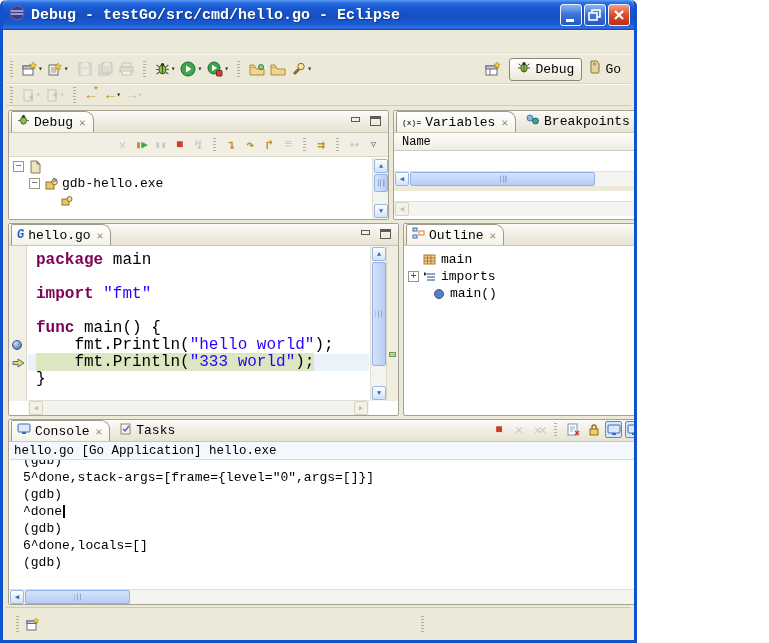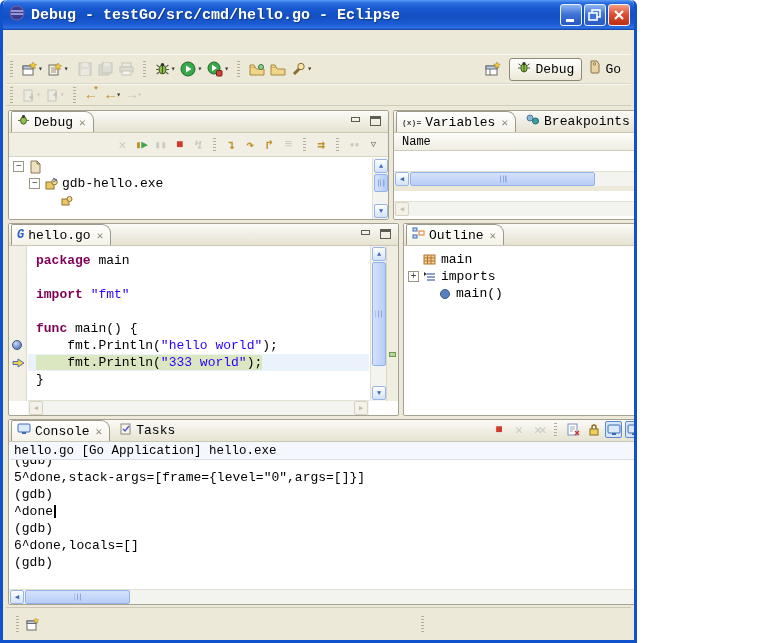--- a/index.html
+++ b/index.html
@@ -101,34 +101,34 @@
   .splitter::after { content:""; position:absolute; right:4px; top:1px; width:14px; height:3px;
     background:repeating-linear-gradient(180deg,#8fa8d8 0 1px,transparent 1px 2px); }
 
   
   .editor-body { position:absolute; top:22px; left:0; right:0; bottom:14px; background:#fff; overflow:hidden; }
   .gutter { position:absolute; left:0; top:0; bottom:0; width:18px; background:#f1efe6; border-right:1px solid #dedbce; }
   .gutter-marker { position:absolute; left:3px; }
   .bp-ball { display:block; width:10px; height:10px; border-radius:50%; border:1px solid #3c567f;
     background:radial-gradient(circle at 35% 30%,#cfdcf2,#7f9bd0 50%,#46659f); }
   .code-area { position:absolute; left:19px; right:29px; top:0; bottom:0; padding-top:6px; overflow:hidden; }
-  .code-line { height:17px; line-height:17px; padding-left:8px; white-space:pre; font-size:13px; }
+  .code-line { height:17px; line-height:17px; padding-left:8px; white-space:pre; font-size:16px; }
   .code-line.current { background:var(--current-line-rest,#eaf2fc); }
   .code-line.current .code-text { background:var(--current-line-bg,#dbe7c0); }
   .tok-kw { color:var(--keyword,#7f0055); font-weight:bold; }
   .tok-str { color:var(--string,#2a00ff); }
   .tok-pl { color:#000; }
   .overview-ruler { position:absolute; right:0; top:0; bottom:0; width:12px; background:#f0eee1; border-left:1px solid #dad7c6; }
   .ov-mark { position:absolute; left:2px; width:7px; height:5px; background:#b6d39a; border:1px solid #6f9a4e; }
 
   
   .console-status { position:absolute; top:22px; left:1px; right:17px; height:18px; background:#f4f7fd;
     border-bottom:1px solid #d8dce4; display:flex; align-items:center; padding-left:4px; font-size:12.5px; white-space:nowrap; }
   .console-area { position:absolute; top:40px; left:1px; right:17px; bottom:15px; background:#fff; overflow:hidden; }
-  .console-line { height:17px; line-height:17px; padding-left:4px; white-space:pre; font-size:13px; }
+  .console-line { height:17px; line-height:17px; padding-left:4px; white-space:pre; font-size:13px;margin-left:9px; }
   .console-line:first-child { margin-top:-8px; }
   .caret { display:inline-block; width:2px; height:13px; background:#000; vertical-align:middle; margin-left:1px; }
 
   
   .statusbar { position:absolute; left:3px; right:3px; top:607px; height:33px; background:#ece9d8;
     border-top:1px solid #cbc8b7; display:flex; align-items:center; padding-left:6px; }
   .status-sep { margin-left:380px; }
 </style>
 </head>
 <body>
@@ -574,21 +574,21 @@
         <div class="tree-row" style="padding-left: 3px;">
           <span class="expander boxed">+</span>
           <span class="tree-icon">
             <svg width="13" height="12">
               <path d="M3 3 h8 M3 6 h8 M3 9 h8" stroke="#6a87b5" stroke-width="1.5"></path>
               <path d="M0 1 l3 2 -3 2 z" fill="#333"></path>
             </svg>
           </span>
           <span class="tree-label">imports</span>
         </div>
-        <div class="tree-row" style="padding-left: 18px;">
+        <div class="tree-row" style="padding-left: 12px;">
           <span class="expander"></span>
           <span class="tree-icon">
             <svg width="12" height="12">
               <circle cx="6" cy="6" r="4.5" fill="#5b7fbe" stroke="#38598c"></circle>
             </svg>
           </span>
           <span class="tree-label">main()</span>
         </div>
       </div>
   </div>

